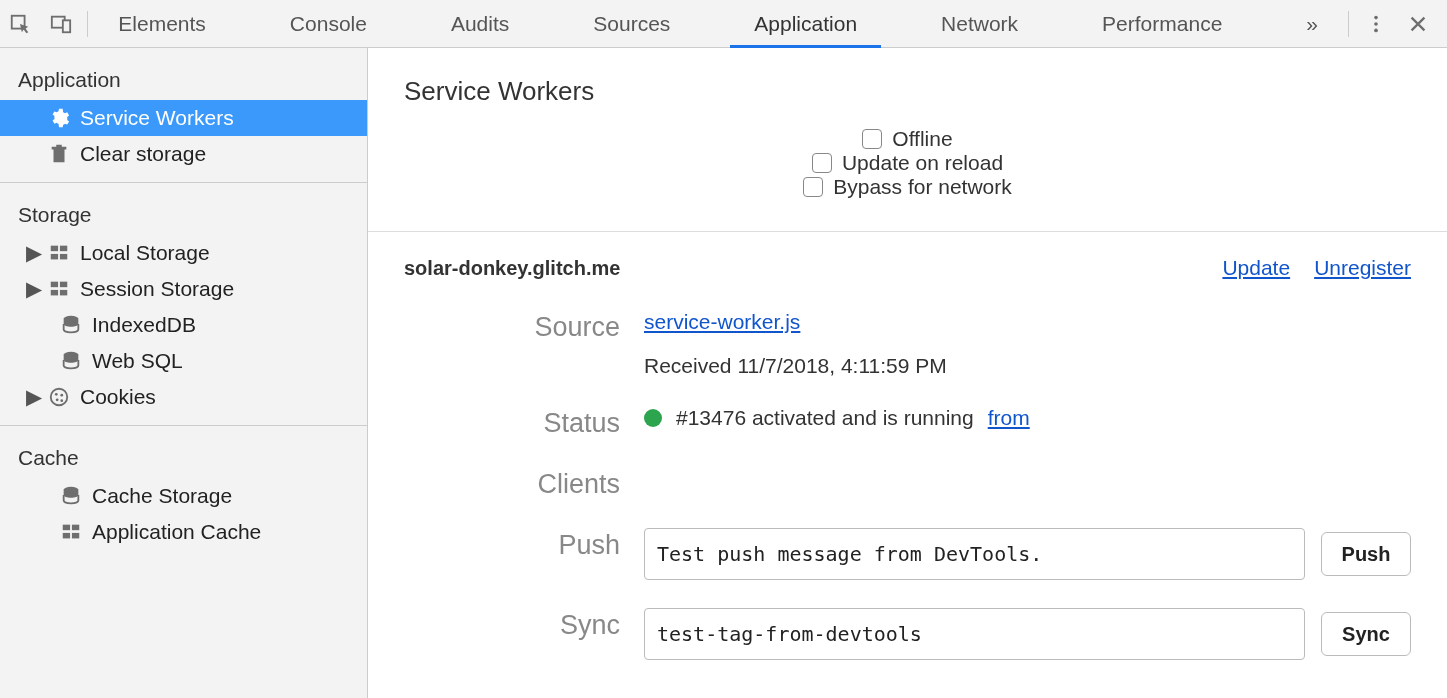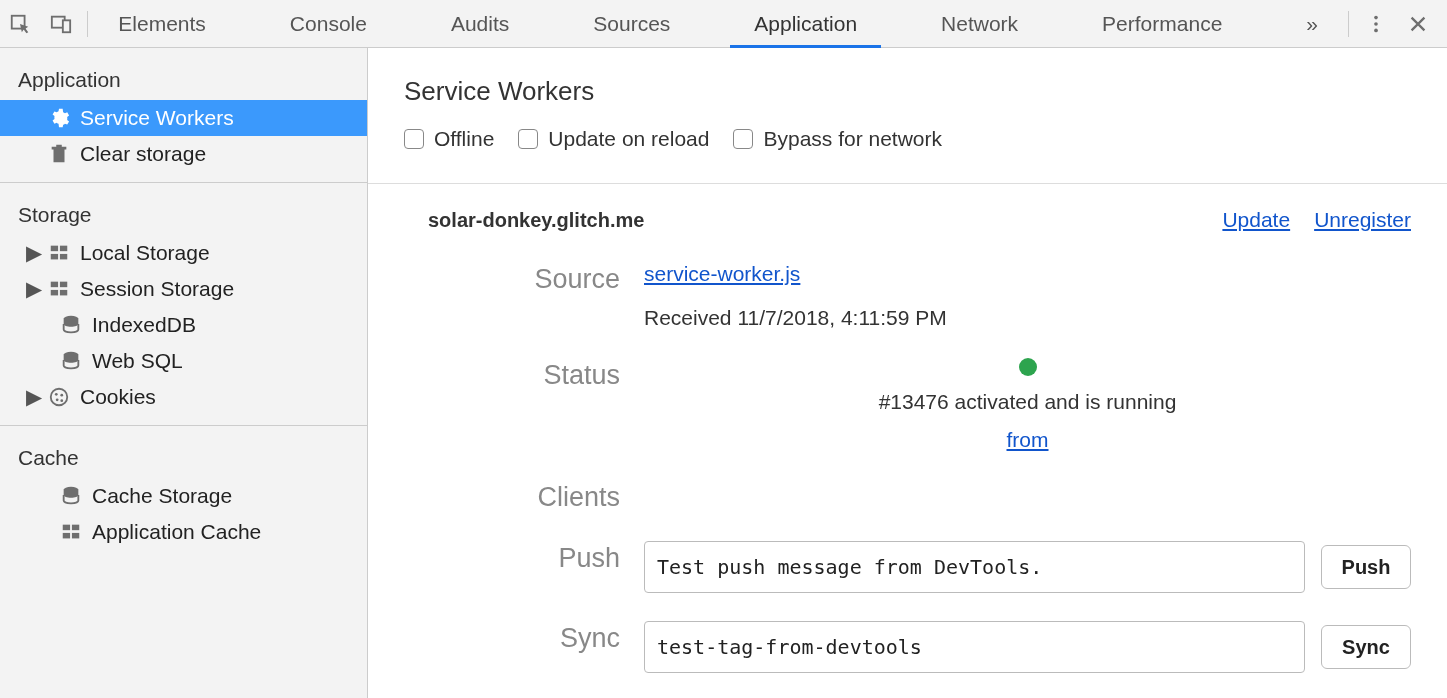--- a/index.html
+++ b/index.html
@@ -21,34 +21,34 @@
 
 .section-header { font-size: 21px; color: #333; padding: 10px 18px 8px; }
 .tree-item { display: flex; align-items: center; gap: 10px; padding: 6px 18px 6px 48px; font-size: 21px; color: #222; }
 .tree-item .arrow { margin-left: -22px; width: 12px; color: #555; }
 .tree-item.selected { background: #3b99fc; color: #fff; }
 .tree-item.selected svg { fill: #fff; }
 .tree-item.nested { padding-left: 60px; }
 .sep { height: 1px; background: #ccc; margin: 10px 0; }
 
 h1.page-title { font-size: 26px; font-weight: 400; color: #333; margin-bottom: 20px; }
-.check-row { display: flex; gap: 24px; align-items: center; margin-bottom: 24px; padding-bottom: 8px; }
+.check-row { display: flex; align-items: center; margin-bottom: 24px; padding-bottom: 8px; flex-direction: column; }
 .checkitem { display: flex; align-items: center; gap: 10px; font-size: 21px; color: #333; }
 .fake-check { width: 20px; height: 20px; border: 1.5px solid #888; border-radius: 4px; display: inline-block; }
 
 hr.sep-full { border: none; border-top: 1px solid #ddd; margin: 0 -36px 24px; }
 
 .origin-row { display: flex; align-items: center; margin-bottom: 30px; }
-.origin-row .origin { font-weight: 600; flex: 1; margin-left: 24px; }
+.origin-row .origin { font-weight: 600; flex: 1; }
 .origin-row a { color: #1155cc; text-decoration: underline; margin-left: 24px; font-size: 21px; }
 
 .field-row { display: flex; align-items: flex-start; margin-bottom: 28px; }
 .field-label { width: 220px; text-align: right; color: #888; font-size: 27px; padding-right: 24px; padding-top: 2px; }
 .field-body { flex: 1; display: flex; flex-direction: column; gap: 20px; font-size: 21px; }
-.field-body .row { display: flex; align-items: center; gap: 14px; flex-direction: column; }
+.field-body .row { display: flex; align-items: center; gap: 14px; }
 .link { color: #1155cc; text-decoration: underline; cursor: pointer; }
 .status-dot { width: 18px; height: 18px; border-radius: 50%; background: #2da44e; display: inline-block; }
 
 .input-row { display: flex; gap: 16px; align-items: center; }
 .txt-input { flex: 1; height: 52px; border: 1px solid #bbb; border-radius: 4px; padding: 0 12px; font-family: Menlo, Consolas, monospace; font-size: 20px; color: #222; }
 .btn { height: 44px; min-width: 90px; padding: 0 18px; border: 1px solid #bbb; border-radius: 6px; background: #fff; font-size: 20px; font-weight: 600; color: #222; }
 
 svg.icon { width: 22px; height: 22px; fill: #6e6e6e; }
 svg.icon-side { width: 22px; height: 22px; fill: #6e6e6e; flex-shrink: 0; }
 </style>

